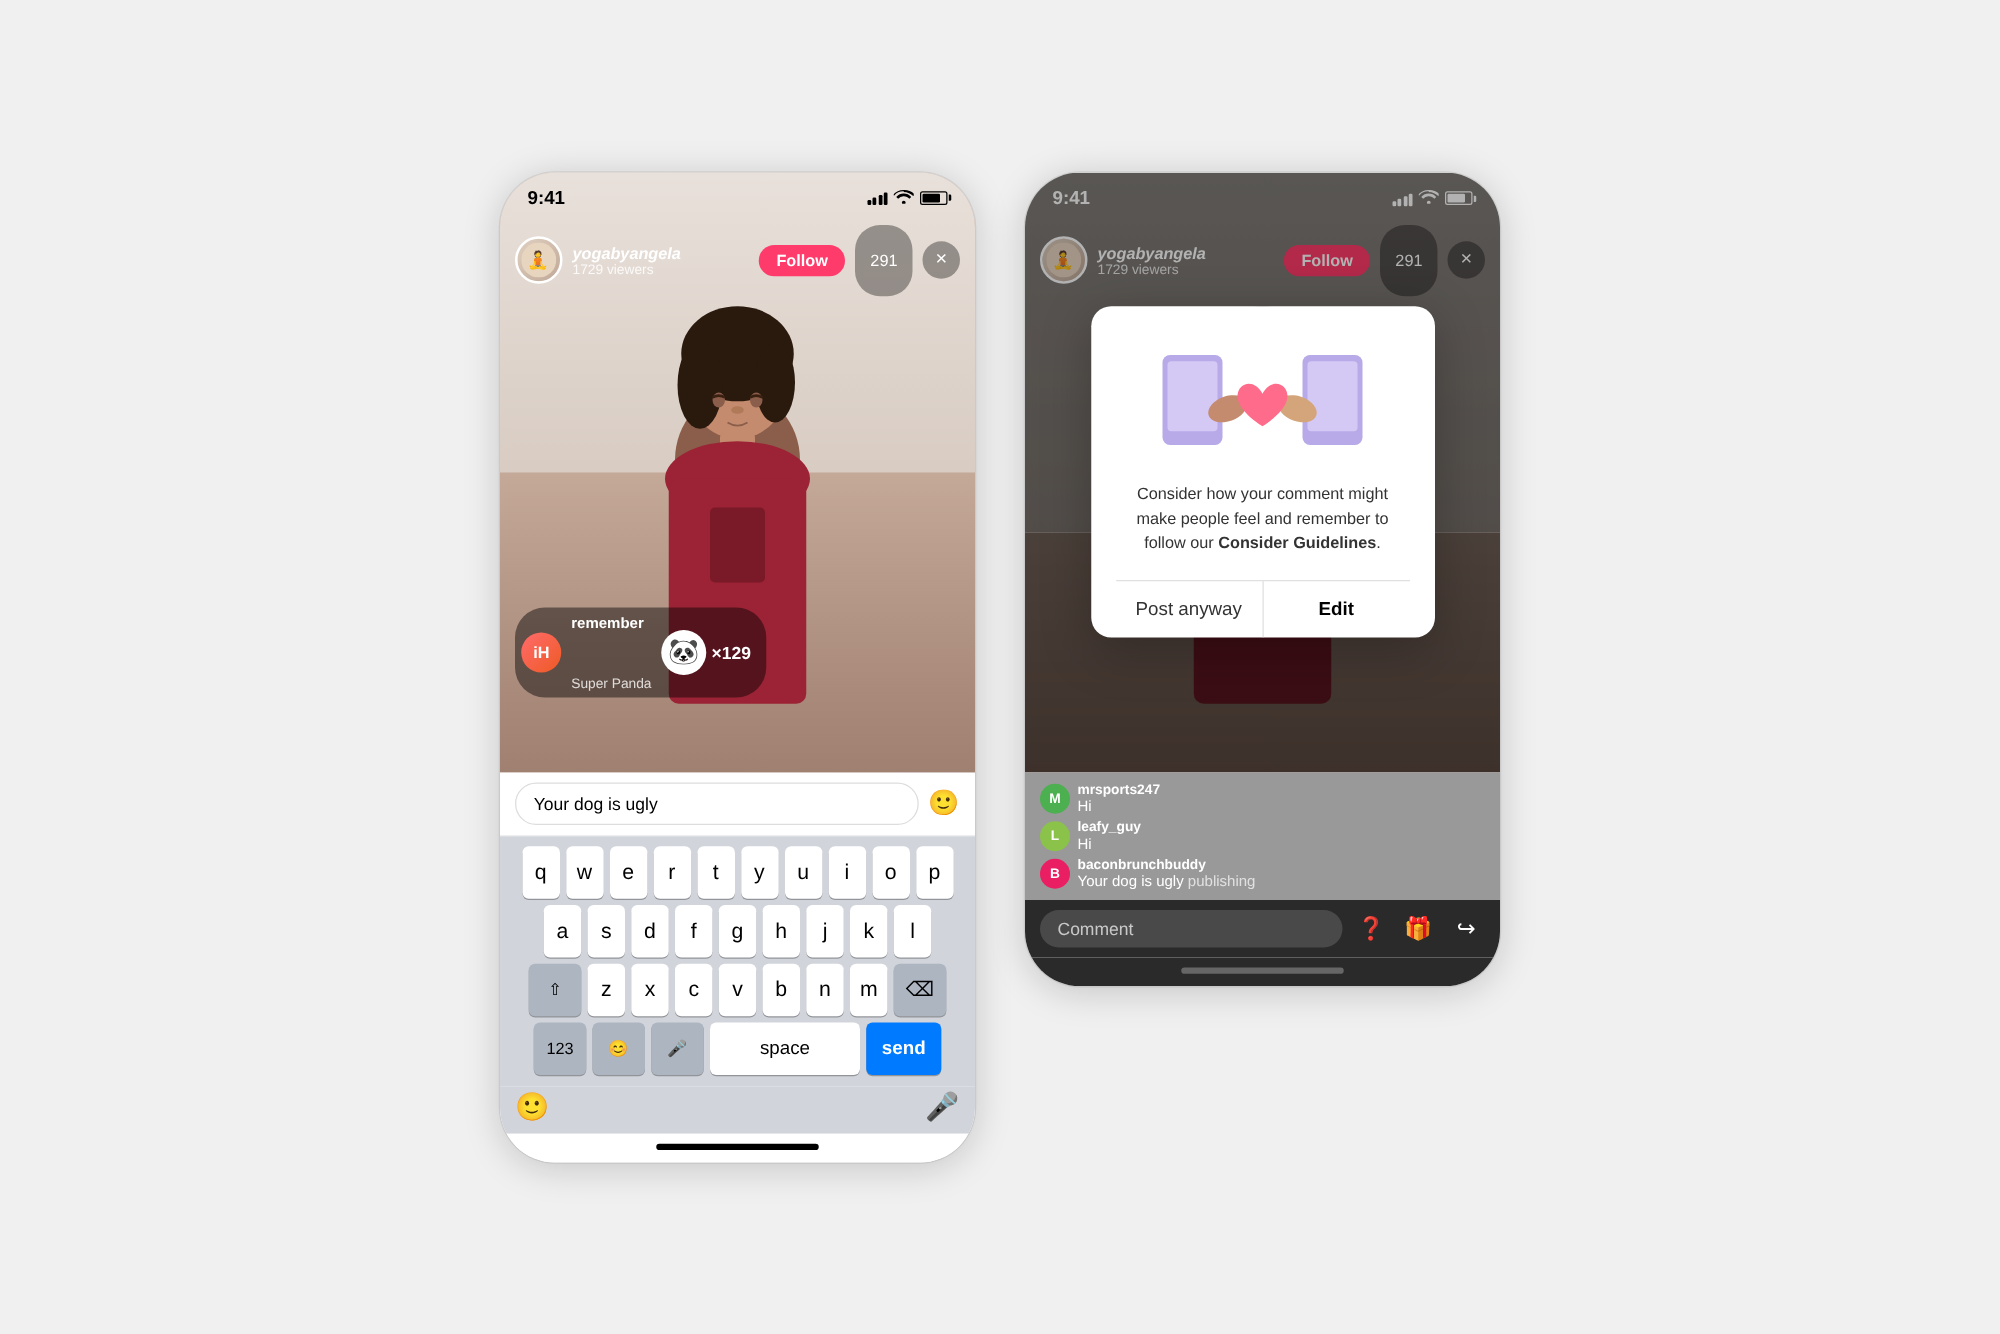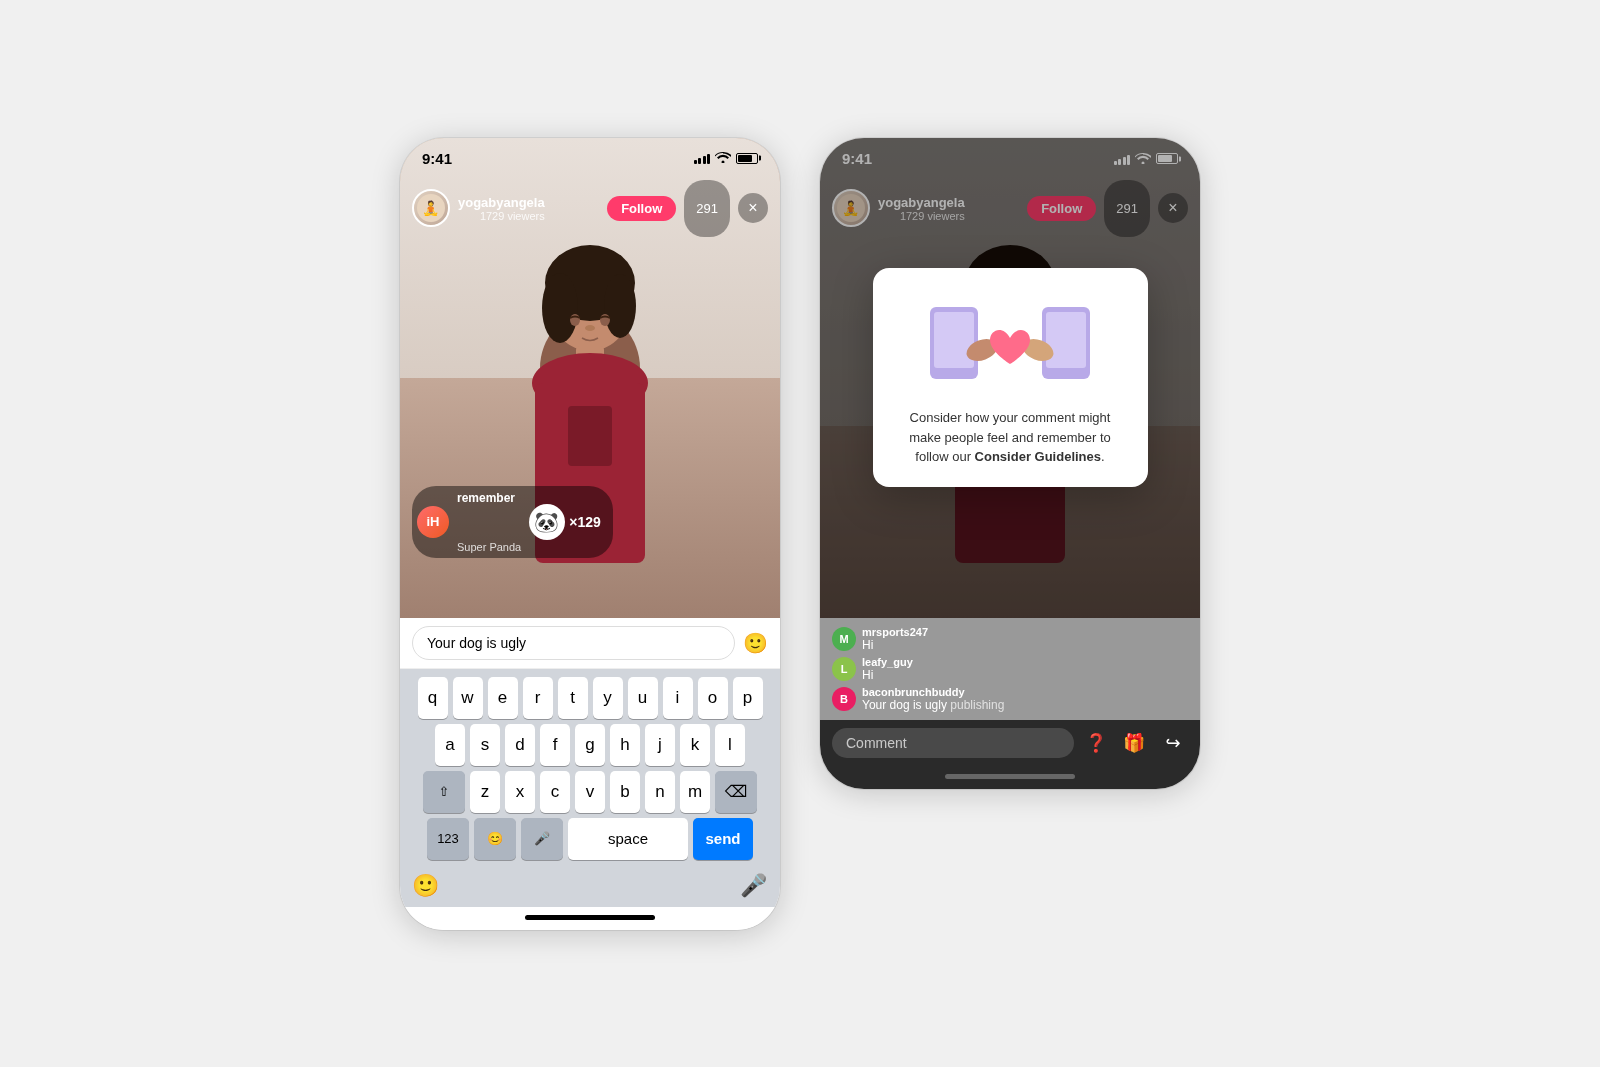--- a/index.html
+++ b/index.html
@@ -130,25 +130,25 @@
       align-items: center;
       justify-content: center;
       overflow: hidden;
       flex-shrink: 0;
     }
     .user-text { display: flex; flex-direction: column; }
     .username {
       color: #fff;
       font-size: 13px;
       font-weight: 600;
+      font-style: italic;
     }
     .viewers {
       color: rgba(255,255,255,0.85);
       font-size: 11px;
-      text-align: right;
     }
     .follow-btn {
       background: #ff3b6b;
       color: #fff;
       border: none;
       border-radius: 20px;
       padding: 5px 14px;
       font-size: 13px;
       font-weight: 600;
       cursor: pointer;
@@ -686,20 +686,24 @@
 
               <ellipse cx="118" cy="58" rx="16" ry="10" fill="#d4a57a" transform="rotate(20,118,58)"></ellipse>
               <rect x="106" y="50" width="20" height="14" rx="6" fill="#d4a57a" transform="rotate(20,116,57)"></rect>
 
               <path d="M90 72 C90 72 70 60 70 48 C70 40 78 35 85 40 C87 41.5 89 44 90 46 C91 44 93 41.5 95 40 C102 35 110 40 110 48 C110 60 90 72 90 72Z" fill="#ff6b8a"></path>
             </svg>
           </div>
           <div class="dialog-body">
             <span>Consider how your comment might make people feel and remember to follow our </span><strong>Consider Guidelines</strong><span>.</span>
           </div>
+          <div class="dialog-actions">
+            <button class="dialog-btn">Post anyway</button>
+            <button class="dialog-btn primary">Edit</button>
+          </div>
         </div>
       </div>
     </div>
 
     <div class="comments-stream" style="background:rgba(0,0,0,0.4);padding:8px 12px;">
       <div class="comment-line">
         <div class="comment-avatar" style="background:#4caf50;">M</div>
         <div class="comment-text-wrap">
           <span class="comment-user">mrsports247</span>
           <span class="comment-msg">Hi</span>

